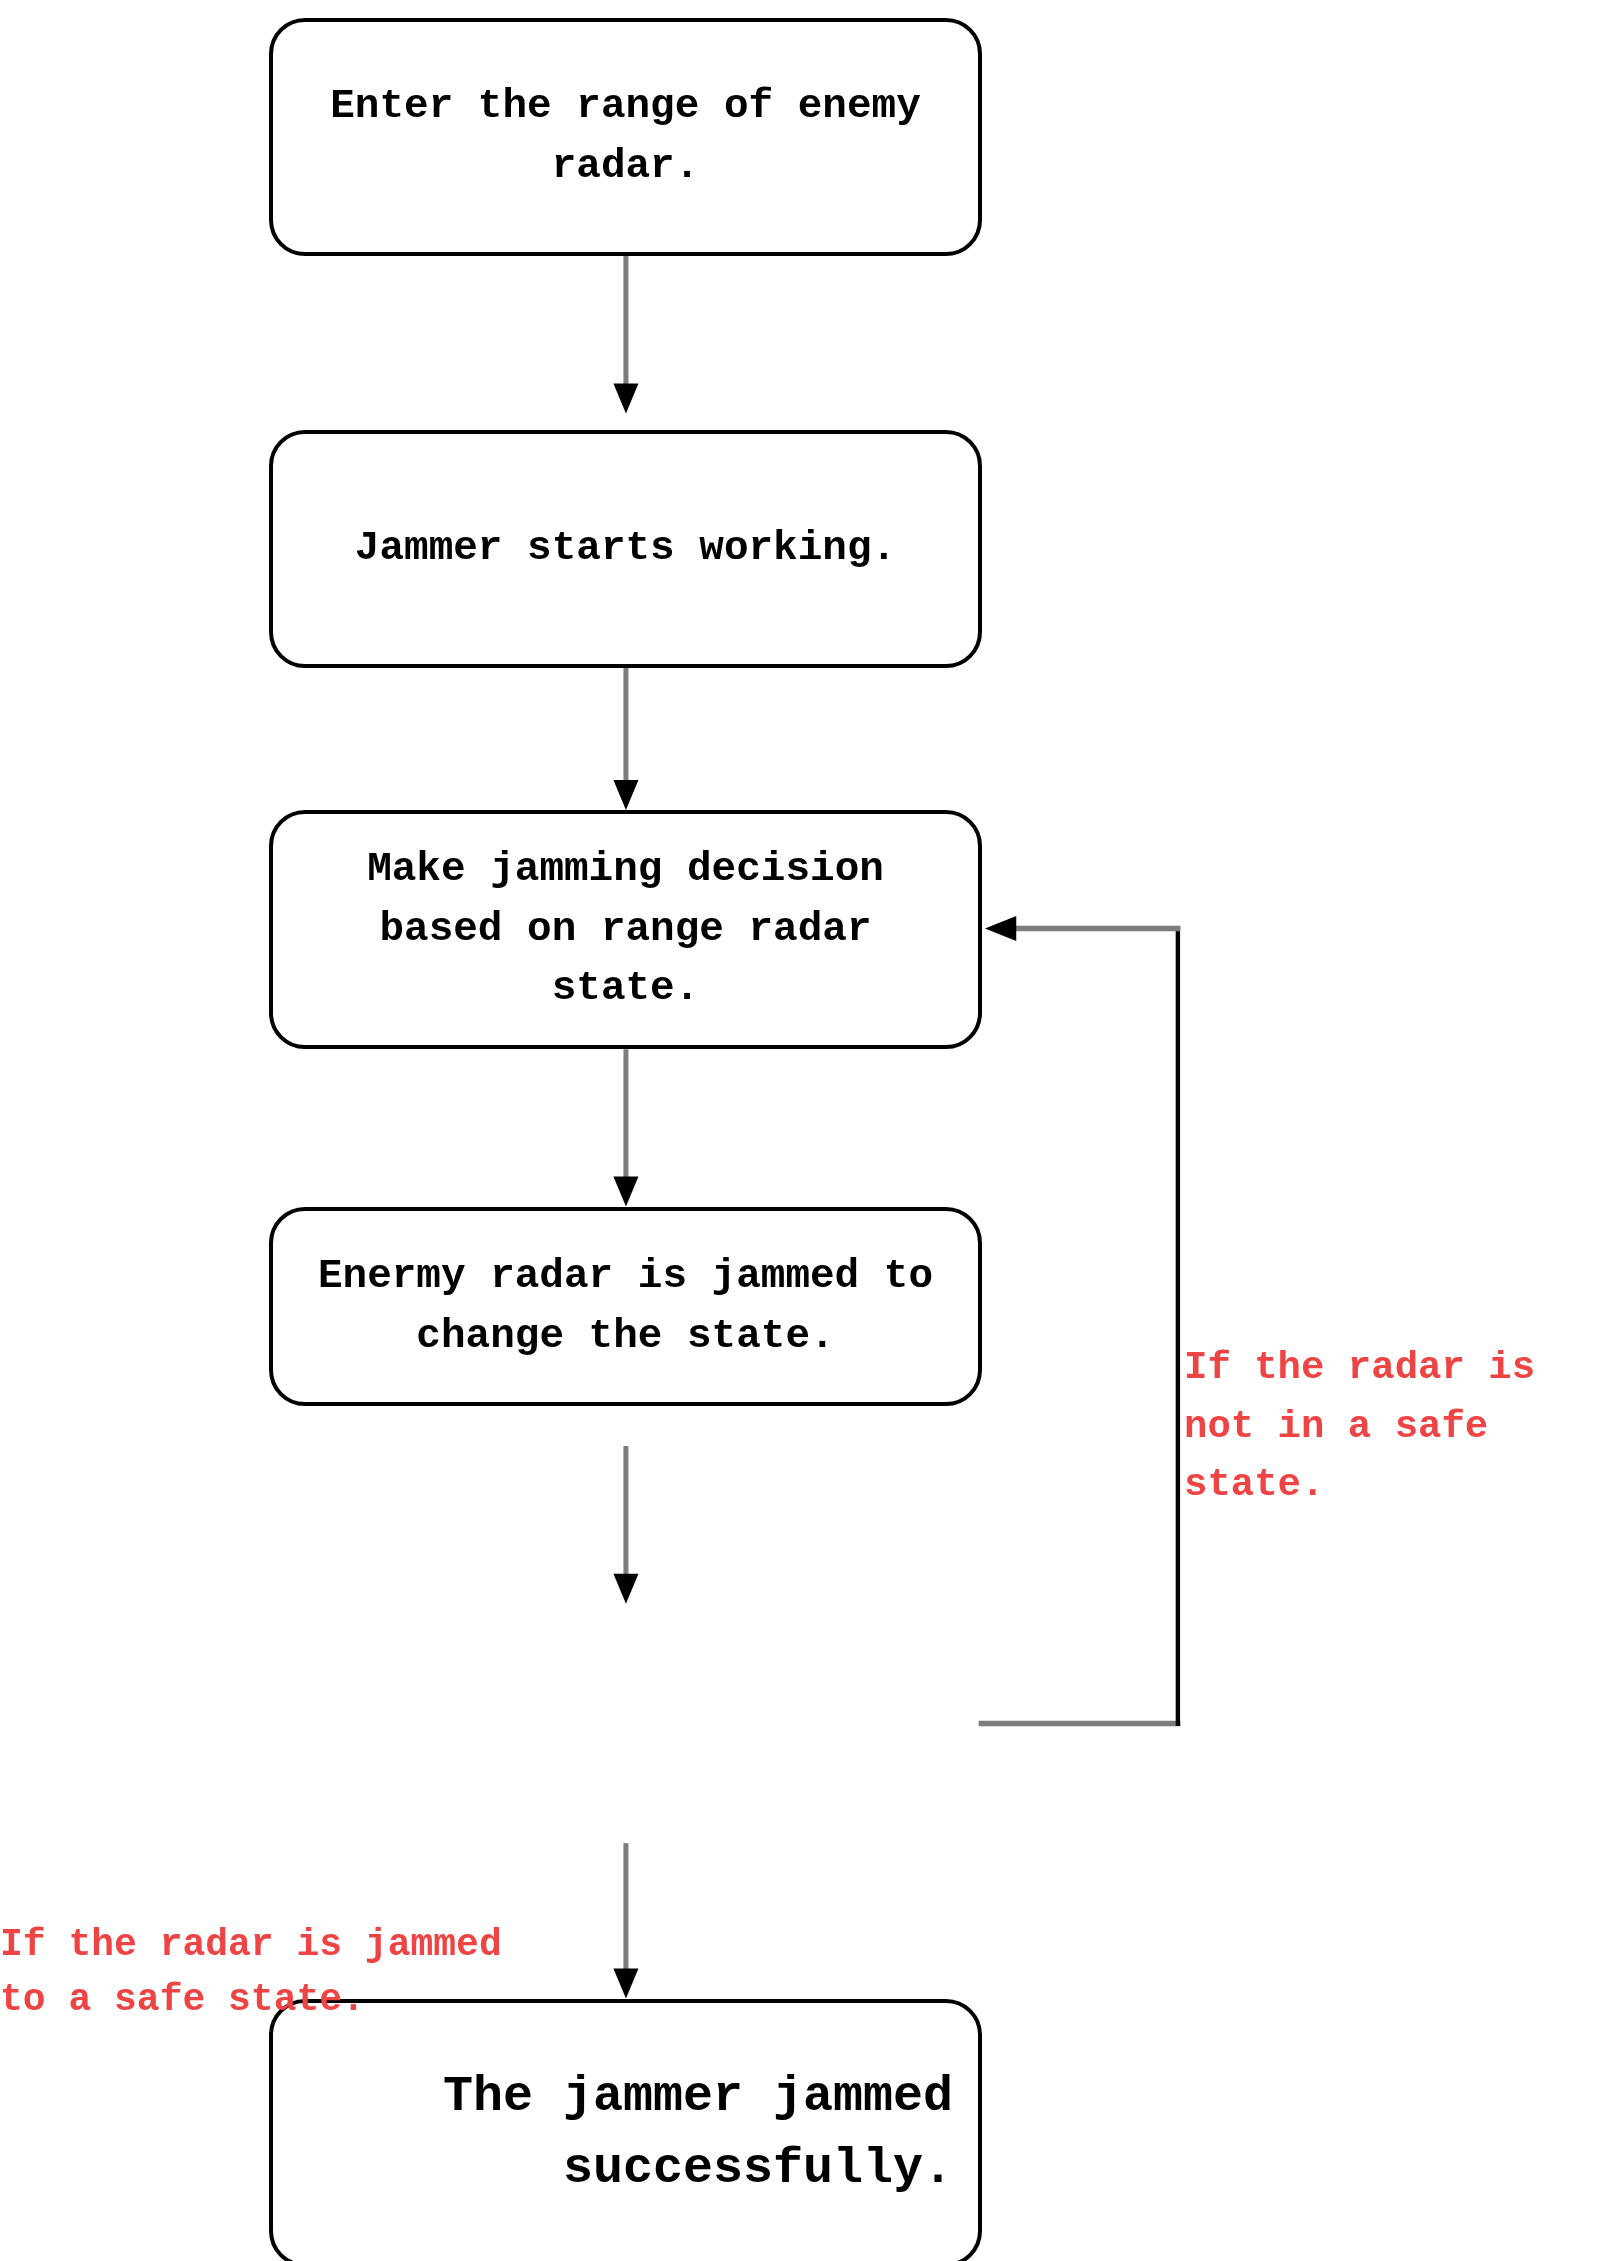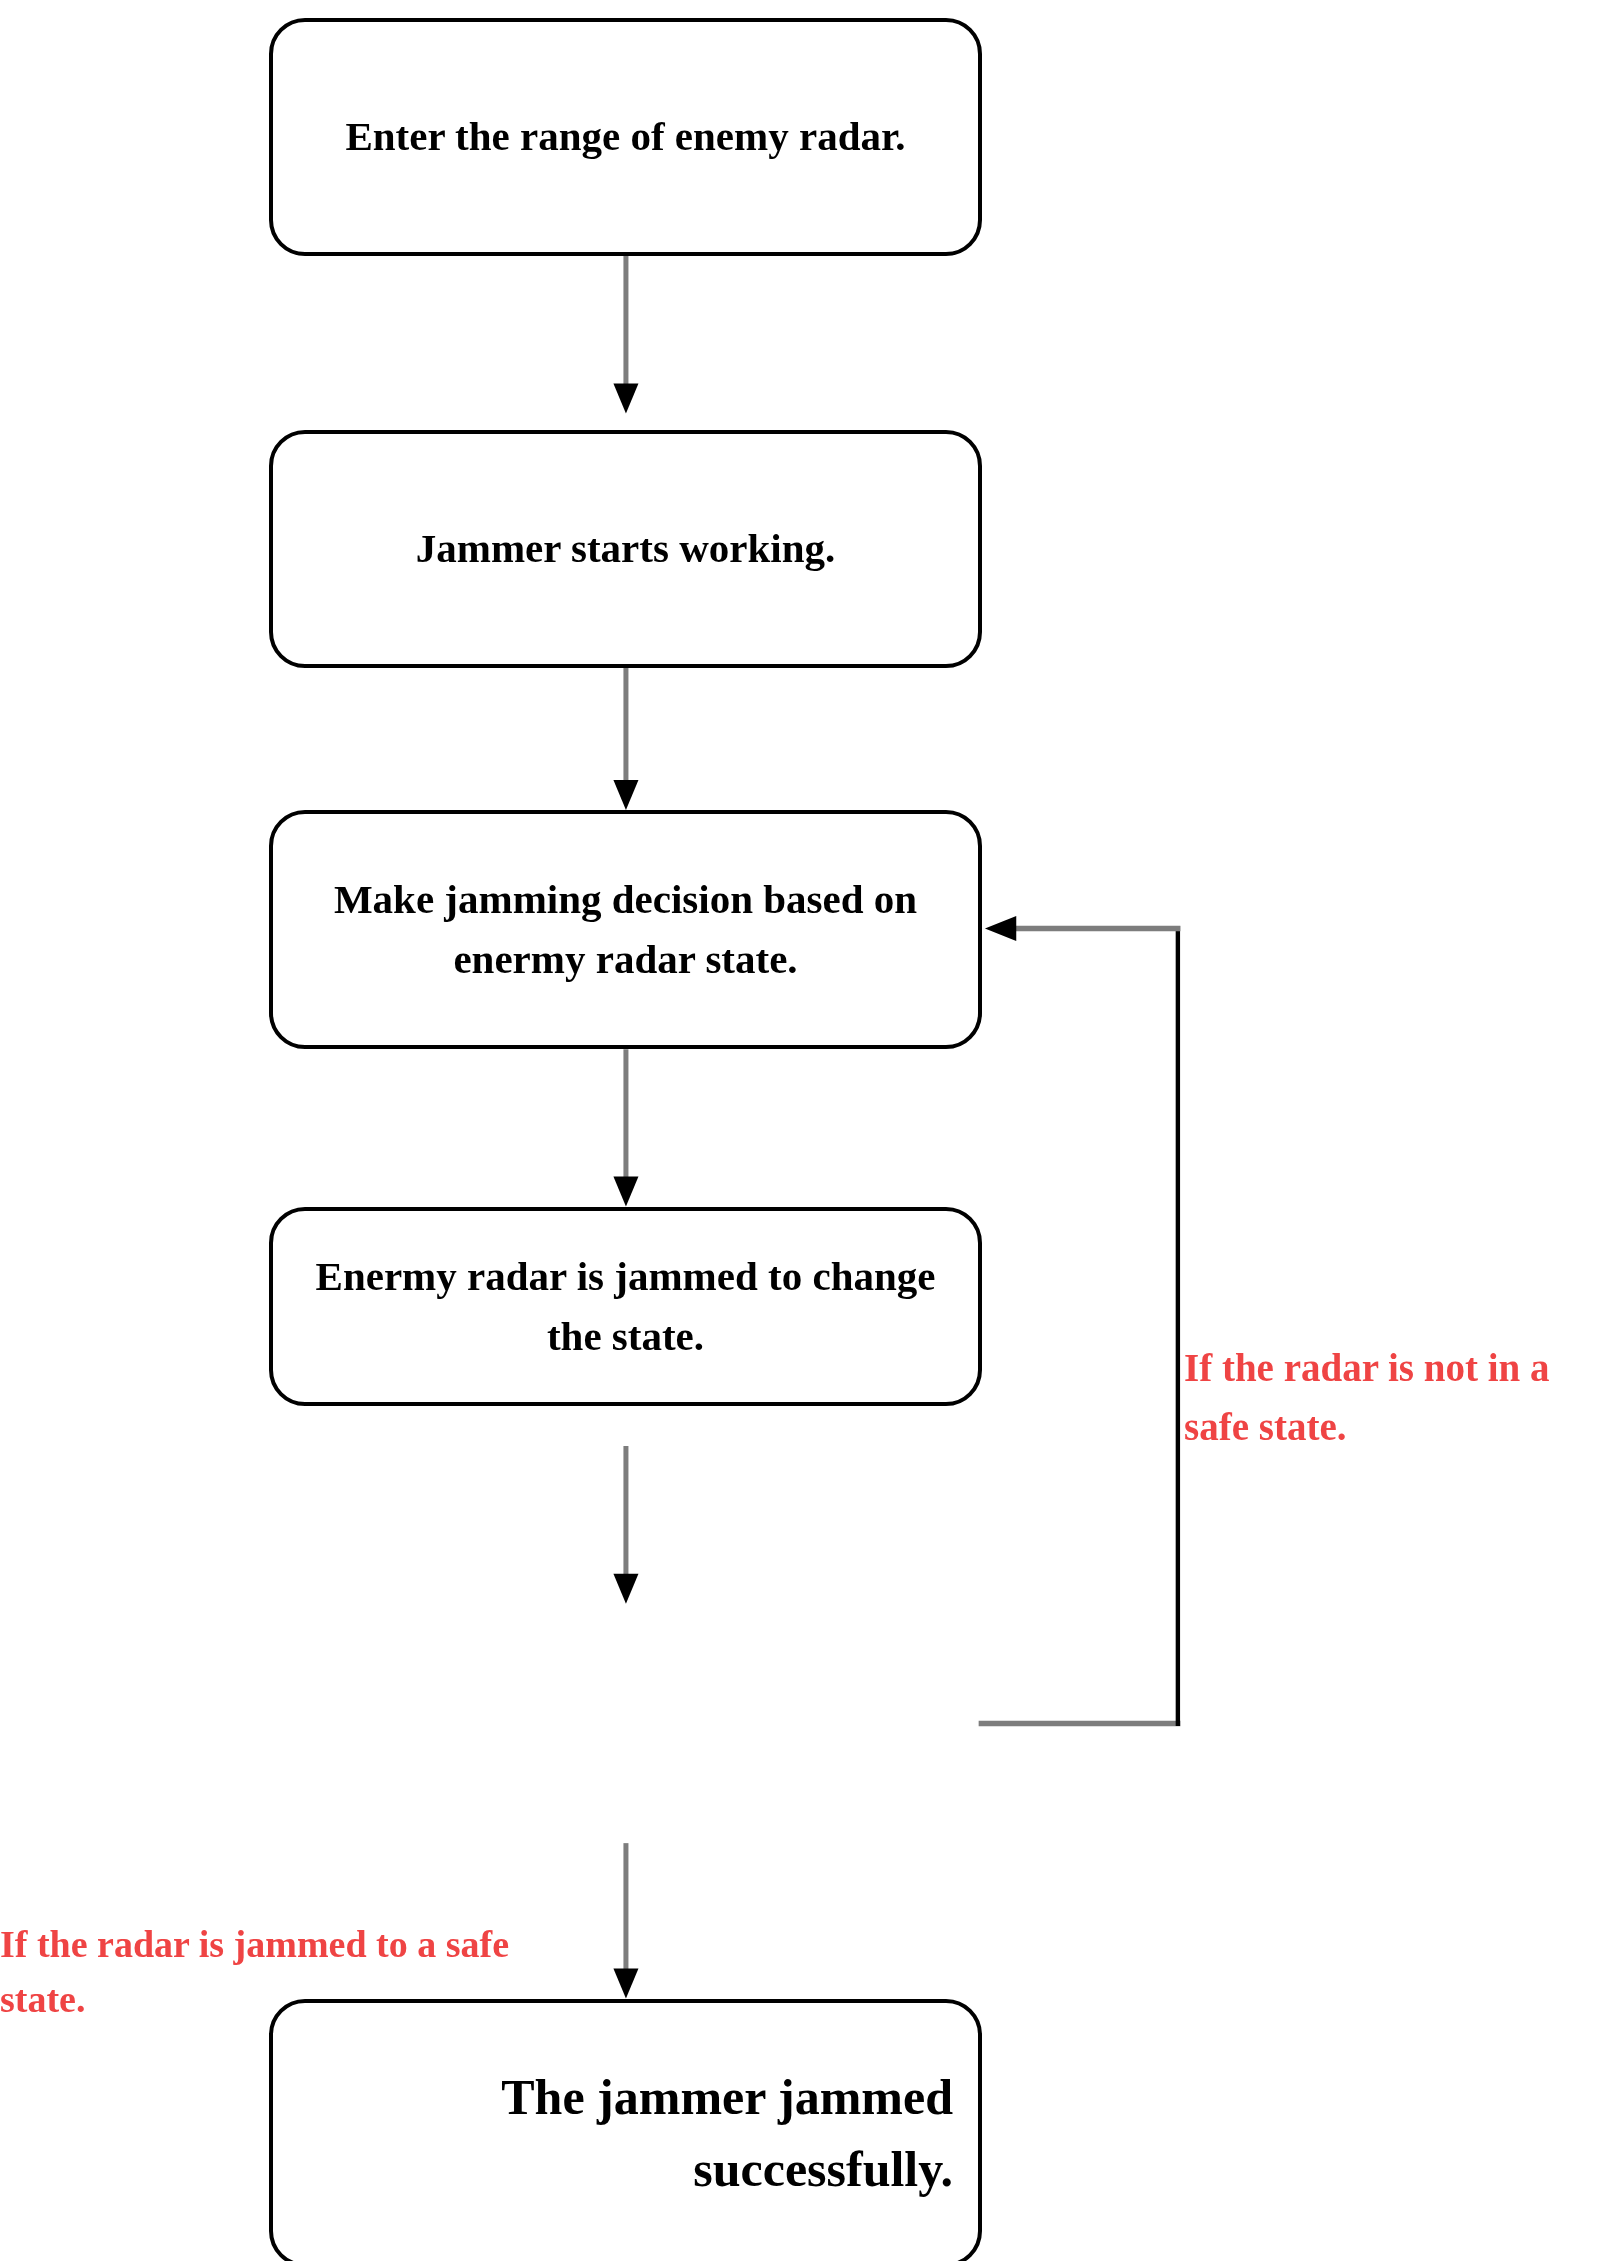--- a/index.html
+++ b/index.html
@@ -1,21 +1,21 @@
 <!DOCTYPE html>
 <html style="font-size:10px"><head>
 <meta charset="utf-8">
 <style>
   html, body { margin: 0; padding: 0; background: #ffffff; }
   #canvas {
     position: relative;
     width: 1619px;
     height: 2261px;
     background: #ffffff;
-    font-family: Liberation Serif, serif;
+    font-family: Liberation Mono, monospace;
     overflow: hidden;
   }
   #connector-layer {
     position: absolute;
     left: 0; top: 0;
     width: 1619px; height: 2261px;
   }
   .node {
     position: absolute;
     left: 269px;
@@ -92,21 +92,21 @@
 
   <div class="node n1">
     <span>Enter the range of enemy radar.</span>
   </div>
 
   <div class="node n2">
     <span>Jammer starts working.</span>
   </div>
 
   <div class="node n3">
-    <span>Make jamming decision based on enermy radar state.</span>
+    <span>Make jamming decision based on range radar state.</span>
   </div>
 
   <div class="node n4">
     <span>Enermy radar is jammed to change the state.</span>
   </div>
 
 
   <div class="node n6">
     <span>The jammer jammed successfully.</span>
   </div>

